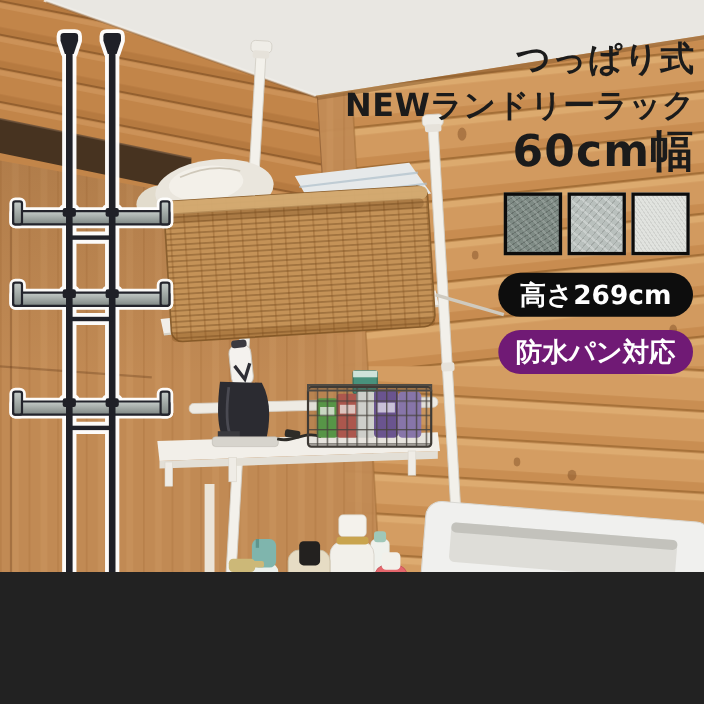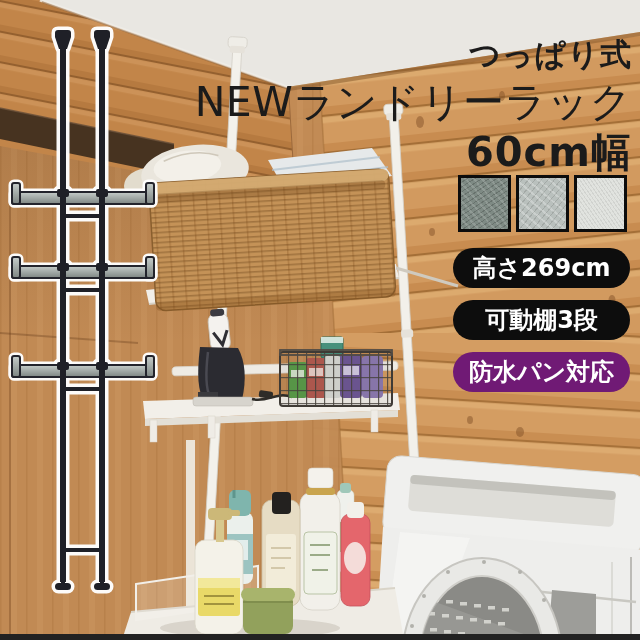--- a/index.html
+++ b/index.html
@@ -1,22 +1,22 @@
 <!DOCTYPE html>
 <html><head>
 <meta charset="utf-8">
 <style>
   html,body{margin:0;padding:0;background:#222;}
-  .stage{position:relative;width:640px;height:634px;overflow:hidden;
+  .stage{position:relative;width:640px;height:520px;overflow:hidden;
          font-family:"DejaVu Sans","Liberation Sans",sans-serif;background:#d29a5f;}
   .stage svg{position:absolute;left:0;top:0;}
   
   .title-block{position:absolute;top:36px;right:8px;text-align:right;color:#1b1b1b;z-index:30;}
   .title-line1{font-size:31px;font-weight:800;letter-spacing:1px;line-height:1.2;}
-  .title-line2{font-size:41px;font-weight:400;letter-spacing:0.5px;line-height:1.2;margin-top:5px;}
+  .title-line2{font-size:29px;font-weight:700;letter-spacing:0.5px;line-height:1.2;margin-top:5px;}
   .title-line3{font-size:40px;font-weight:700;letter-spacing:1px;line-height:1.1;margin-top:3px;}
   
   .swatches{position:absolute;top:175px;right:13px;display:flex;gap:5px;z-index:30;}
   .swatch{width:53px;height:57px;border:3px solid #0c0c0c;box-sizing:border-box;}
   .swatch.s1{background-image:
      repeating-linear-gradient(48deg,rgba(255,255,255,.14) 0 2px,rgba(0,0,0,0) 2px 6px),
      repeating-linear-gradient(-33deg,rgba(0,0,0,.18) 0 1px,rgba(0,0,0,0) 1px 4px);}
   .swatch.s2{background-image:
      repeating-linear-gradient(40deg,rgba(255,255,255,.25) 0 2px,rgba(0,0,0,0) 2px 7px),
      repeating-linear-gradient(-50deg,rgba(0,0,0,.12) 0 1px,rgba(0,0,0,0) 1px 5px);}
@@ -322,17 +322,16 @@
 </div>
 
 <div class="swatches">
   <div class="swatch s1" style="background-color: rgb(126, 138, 132);"></div>
   <div class="swatch s2" style="background-color: rgb(185, 192, 189);"></div>
   <div class="swatch s3" style="background-color: rgb(225, 227, 223);"></div>
 </div>
 
 <div class="badges">
   <div class="badge" style="background-color: rgb(13, 13, 13);">高さ269cm</div>
-  <div class="badge" style="background-color: rgb(13, 13, 13);">可動棚3段</div>
   <div class="badge" style="background-color: #701a75;">防水パン対応</div>
 </div>
 
 </div>
 
 </body></html>

